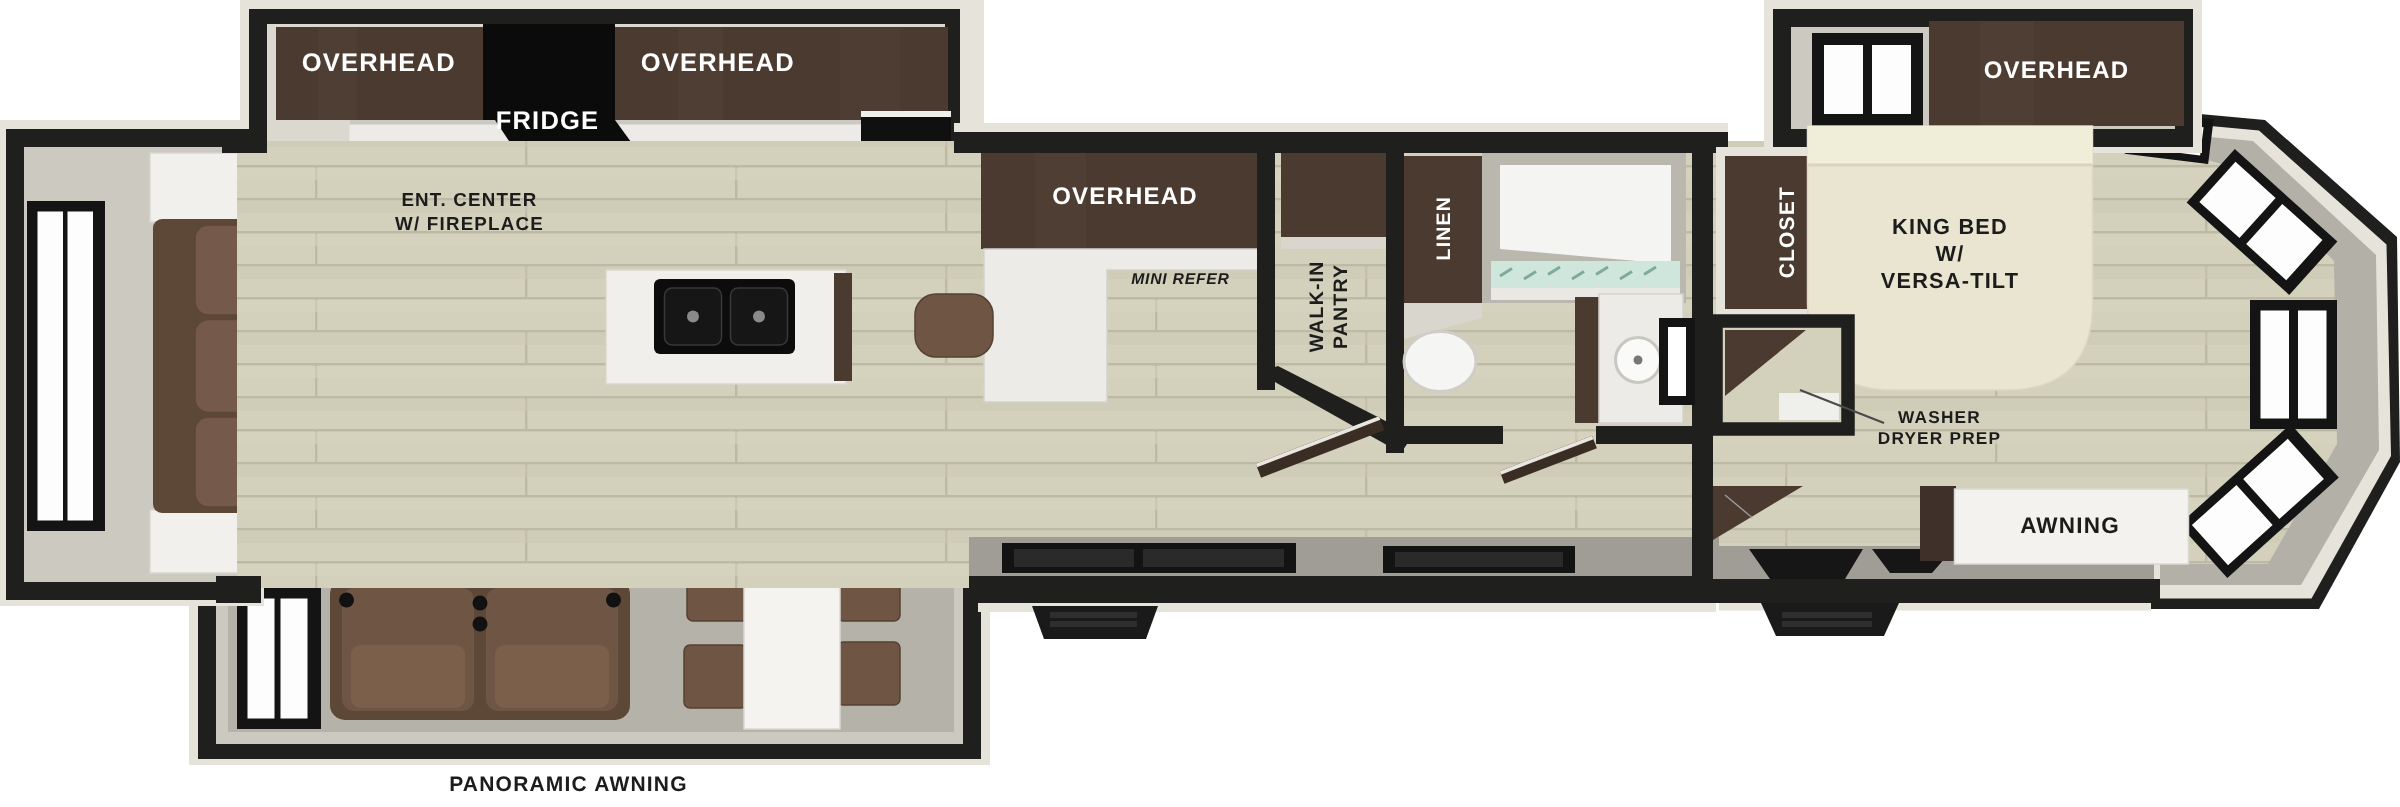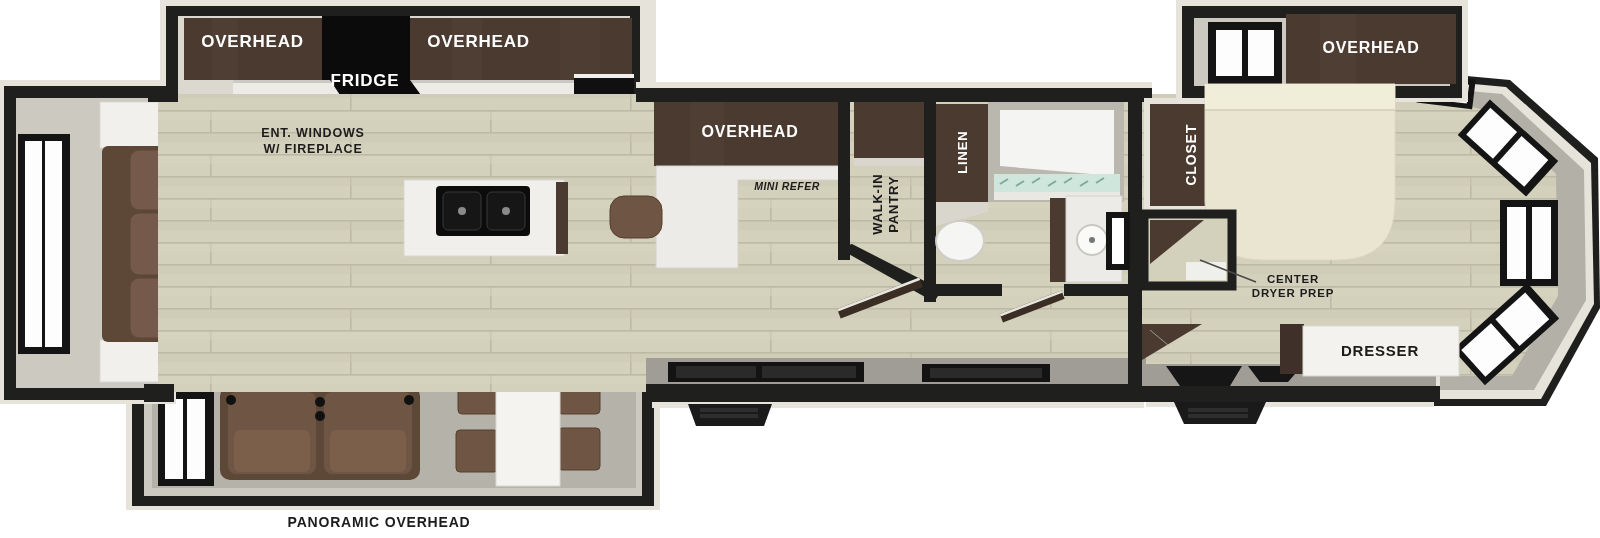--- a/index.html
+++ b/index.html
@@ -257,27 +257,30 @@
     <g>
       <rect x="1280" y="324" width="24" height="50" fill="#3f312a"></rect>
       <rect x="1303" y="326" width="156" height="50" fill="#f3f2ef" stroke="#d9d7d1"></rect>
     </g>
   </g>
 </svg>
 
 <div class="lbl white" style="left:180px;top:31px;width:145px;font-size:17px;">OVERHEAD</div>
 <div class="lbl white" style="left:322px;top:31px;width:86px;font-size:17px;margin-top:39px;">FRIDGE</div>
 <div class="lbl white" style="left:406px;top:31px;width:145px;font-size:17px;">OVERHEAD</div>
-<div class="lbl" style="left:228px;top:126px;width:170px;font-size:12.5px;">ENT. WINDOWS
+<div class="lbl" style="left:228px;top:126px;width:170px;font-size:12.5px;">ENT. CENTER
 W/ FIREPLACE</div>
 <div class="lbl white" style="left:674px;top:122px;width:152px;font-size:16px;">OVERHEAD</div>
 <div class="lbl" style="left:736px;top:180px;width:102px;font-size:10.5px;letter-spacing:0.5px;font-style:italic;">MINI REFER</div>
 <div class="lbl rot" style="left:822px;top:188px;width:128px;font-size:13px;">WALK-IN
 PANTRY</div>
 <div class="lbl rot white" style="left:922px;top:144px;width:82px;font-size:13px;">LINEN</div>
 <div class="lbl rot white" style="left:1147px;top:146px;width:90px;font-size:14px;">CLOSET</div>
 <div class="lbl white" style="left:1296px;top:38px;width:150px;font-size:16px;">OVERHEAD</div>
-<div class="lbl" style="left:1222px;top:272px;width:142px;font-size:11.5px;">CENTER
+<div class="lbl" style="left:1218px;top:143px;width:164px;font-size:14.5px;">KING BED
+W/
+VERSA-TILT</div>
+<div class="lbl" style="left:1222px;top:272px;width:142px;font-size:11.5px;">WASHER
 DRYER PREP</div>
-<div class="lbl" style="left:1309px;top:342px;width:142px;font-size:15px;">DRESSER</div>
-<div class="lbl" style="left:257px;top:514px;width:244px;font-size:14px;">PANORAMIC OVERHEAD</div>
+<div class="lbl" style="left:1309px;top:342px;width:142px;font-size:15px;">AWNING</div>
+<div class="lbl" style="left:257px;top:514px;width:244px;font-size:14px;">PANORAMIC AWNING</div>
 
 </div>
 
 </body></html>

